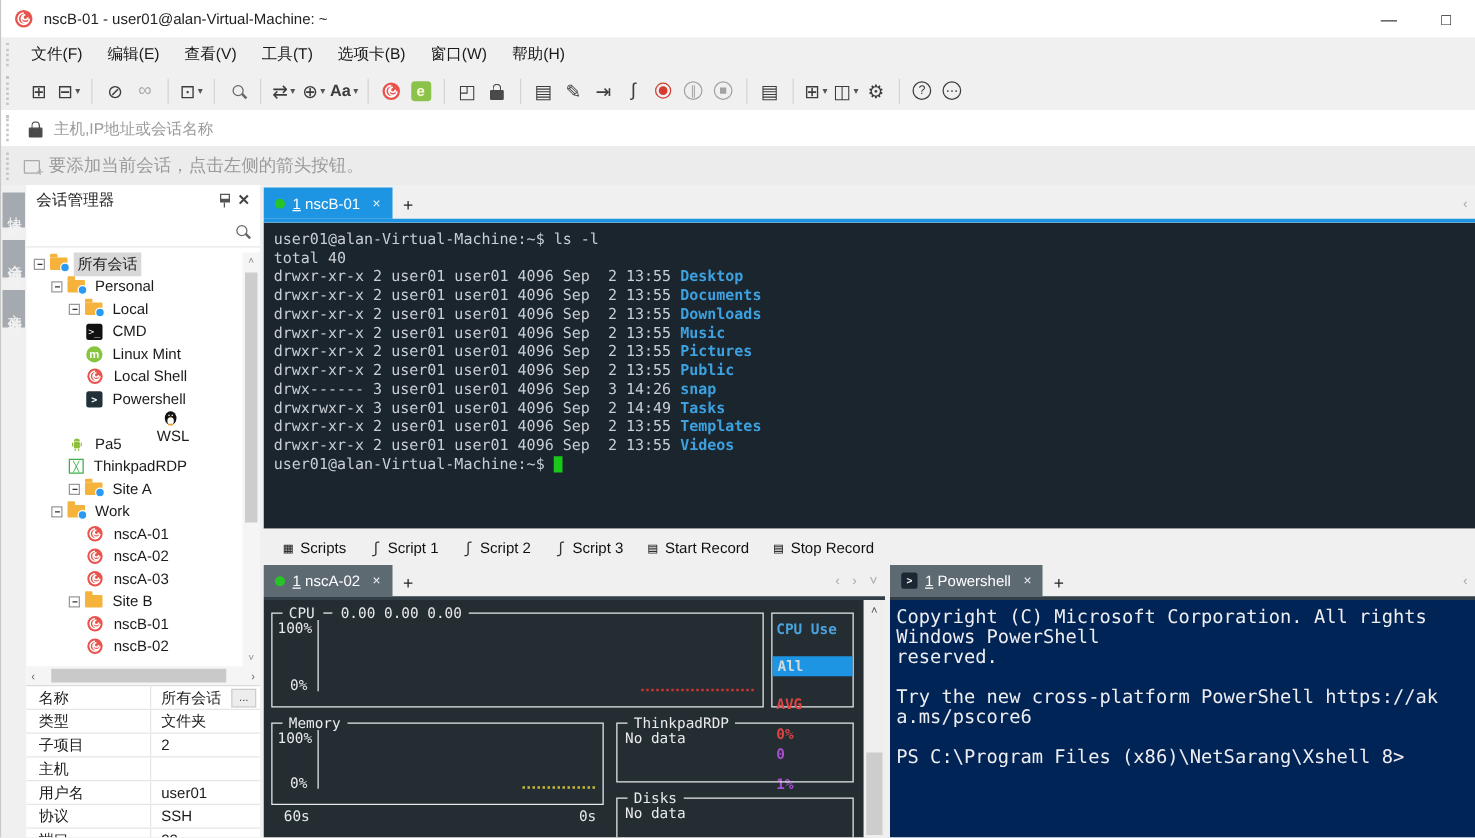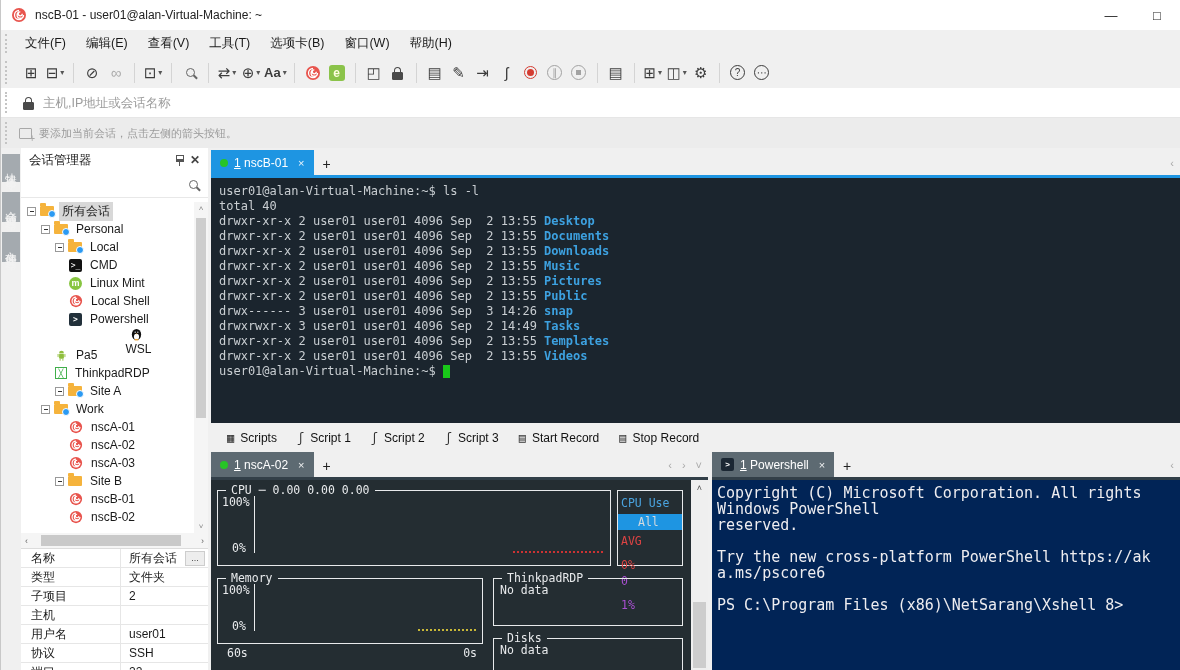--- a/index.html
+++ b/index.html
@@ -31,21 +31,21 @@
   .circ { width:15px; height:15px; border:1.3px solid #3c3c3c; border-radius:50%; font-size:10px; display:flex; align-items:center; justify-content:center; }
   .rec-dot { width:13px; height:13px; border:1.3px solid #d43c31; border-radius:50%; display:flex; align-items:center; justify-content:center; }
   .rec-dot i { width:7px; height:7px; background:#d43c31; border-radius:50%; }
   .circ.gray { border-color:#a2a2a2; color:#a2a2a2; }
   .stop-sq { width:5px; height:5px; background:#a2a2a2; }
 
   
   .addressbar { height:30px; background:#fff; display:flex; align-items:center; padding-left:16px; gap:9px; border-bottom:1px solid #e6e6e6; flex:0 0 auto; position:relative; }
   .address-input { border:none; outline:none; flex:1; font-size:12.5px; font-family:"Liberation Sans",sans-serif; color:#333; background:transparent; }
   .address-input::placeholder { color:#9b9b9b; }
-  .infobar { height:30px; background:#ececec; display:flex; align-items:center; padding-left:14px; gap:7px; color:#9b9b9b; font-size:11px; flex:0 0 auto; position:relative;text-align:center; }
+  .infobar { height:30px; background:#ececec; display:flex; align-items:center; padding-left:14px; gap:7px; color:#9b9b9b; font-size:14px; flex:0 0 auto; position:relative;text-align:center; }
   .lock-icon { width:11px; height:8px; border:1.6px solid #4a4a4a; border-radius:1px; position:relative; margin-top:6px; background:#4a4a4a; }
   .lock-icon::before { content:""; position:absolute; left:1px; top:-6px; width:5px; height:6px; border:1.6px solid #4a4a4a; border-bottom:none; border-radius:4px 4px 0 0; }
   .addsess-icon { width:13px; height:11px; border:1.3px solid #a8a8a8; border-radius:1px; position:relative; }
   .addsess-icon::after { content:"+"; position:absolute; right:-4px; bottom:-6px; font-size:10px; color:#a8a8a8; }
 
   
   .main { flex:1; display:flex; min-height:0; }
   .dockstrip { width:20px; background:#f0f0f0; display:flex; flex-direction:column; align-items:center; padding-top:6px; gap:10px; flex:0 0 auto; }
   .dock-tab { writing-mode:vertical-rl; background:#a4aaaf; color:#f2f2f2; font-size:11.5px; padding:10px 2px; width:18px; text-align:center; letter-spacing:2px; }
 
@@ -122,23 +122,23 @@
   .monitor-wrap { flex:1; display:flex; min-height:0; }
   .monitor { flex:1; background:#242d32; position:relative; font-family:"DejaVu Sans Mono",monospace; font-size:11.5px; color:#e8eaec; overflow:hidden; }
   .mbox { position:absolute; border:1px solid #e8eaec; }
   .mbox-title { position:absolute; top:-8px; left:8px; background:#242d32; padding:0 5px; white-space:nowrap; }
   .axis-v { position:absolute; left:36px; top:5px; bottom:12px; border-left:1px solid #e8eaec; }
   .ymax { position:absolute; left:4px; top:4px; }
   .ymin { position:absolute; left:14px; bottom:10px; }
   .dotline-red { position:absolute; border-top:2px dotted #cc3333; }
   .dotline-yellow { position:absolute; border-top:2px dotted #c8b838; }
   .xlabels { position:absolute; display:flex; justify-content:space-between; }
-  .legendbox { display:flex; flex-direction:column; padding-top:4px; }
+  .legendbox { display:flex; flex-direction:column; padding-top:4px;font-weight:bold; }
   .leg-title { color:#4aa3df; padding:1px 3px; }
-  .leg-all { background:#1e95e2; color:#d3dade; padding:1px 20px; margin:3px 0; }
+  .leg-all { background:#1e95e2; color:#d3dade; padding:1px 4px; margin:14px 0; }
   .leg-row { padding:1px 3px; display:flex; gap:10px;flex-direction:column; }
   .leg-row.red { color:#dd4444; }
   .leg-row.purple { color:#a84fd0; }
   .nodata { position:absolute; left:6px; top:4px; }
   .mon-scroll { width:17px; background:#efefef; position:relative; flex:0 0 auto; }
   .mon-scroll .arr { position:absolute; top:3px; left:0; width:17px; text-align:center; font-size:9px; color:#555; }
   .mon-scroll .thumb { position:absolute; left:2px; width:13px; background:#cdcdcd; }
 
   .psterm { flex:1; background:#012456; color:#eeedf0; font-family:"DejaVu Sans Mono",monospace; font-size:15px; line-height:16px; padding:5px 0 0 5px; white-space:pre; overflow:hidden; }
 </style>

